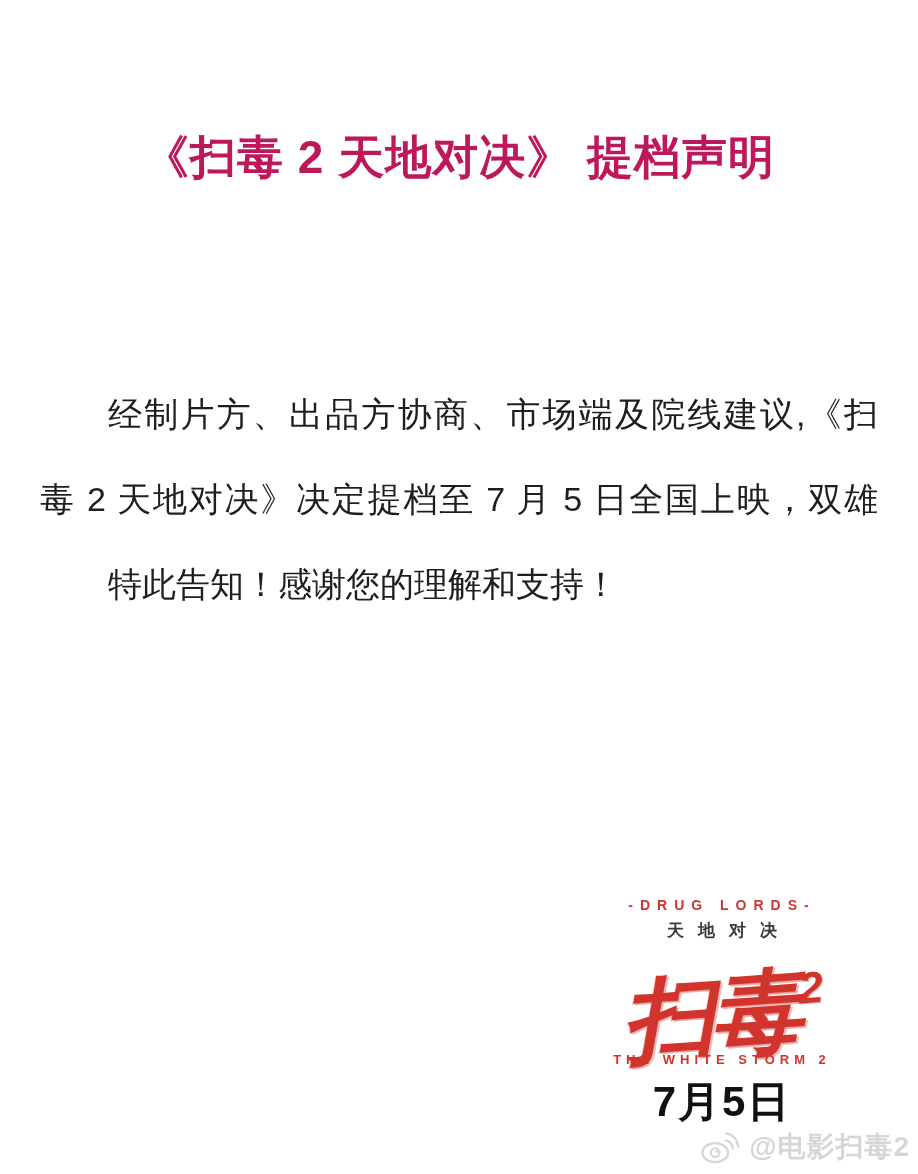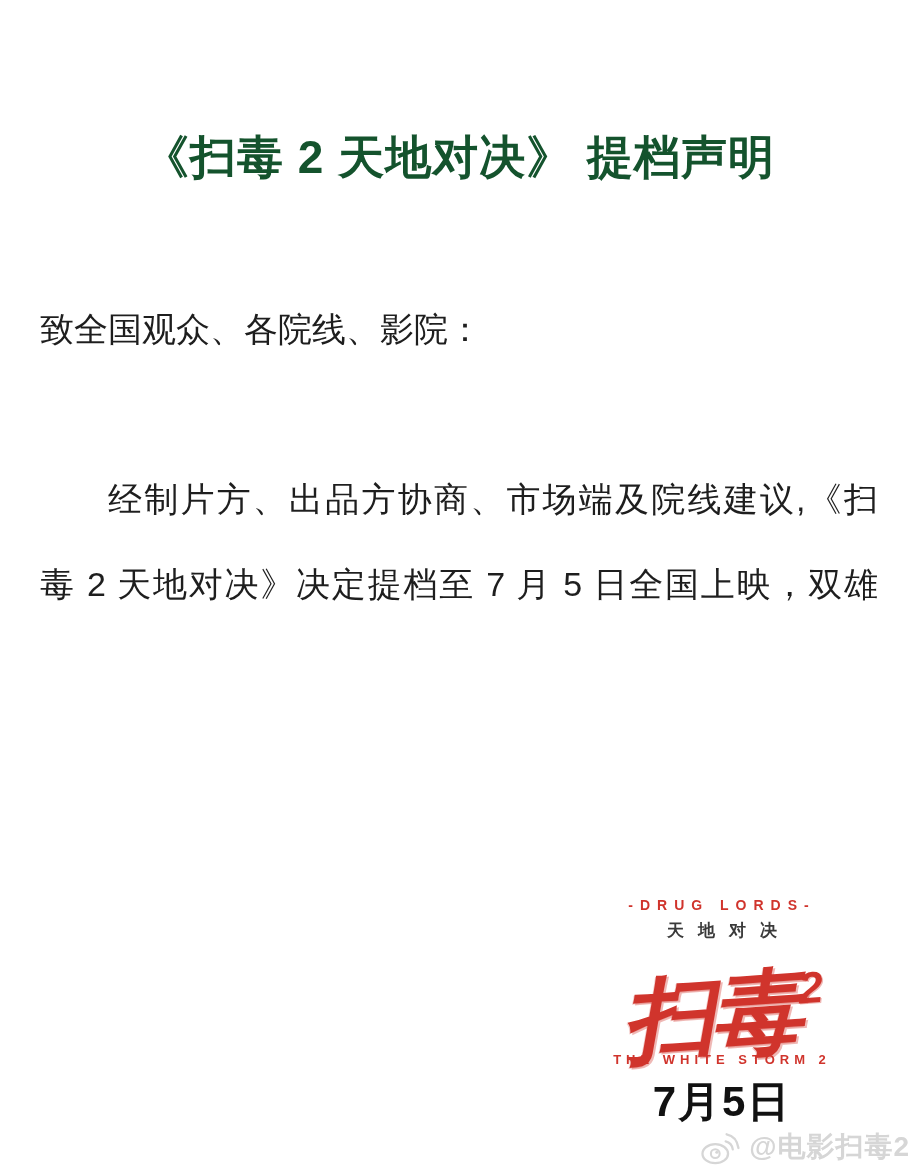--- a/index.html
+++ b/index.html
@@ -16,21 +16,21 @@
   }
   .doc-title {
     position: absolute;
     top: 126px;
     left: 0;
     right: 0;
     text-align: center;
     font-size: 46px;
     line-height: 62px;
     font-weight: 700;
-    color: #14532d;
+    color: #be185d;
     letter-spacing: 1px;
   }
   .doc-body {
     position: absolute;
     top: 287px;
     left: 40px;
     width: 838px;
     font-size: 34px;
     color: #1e1e1e;
   }
@@ -109,41 +109,41 @@
     line-height: 48px;
     margin-top: 8px;
   }
 
   
   .watermark {
     position: absolute;
     right: 8px;
     bottom: 8px;
     display: flex;
-    align-items: flex-end;
+    align-items: center;
     gap: 8px;
     color: var(--wm-color, #d6d6d6);
     font-size: 28px;
     font-weight: 700;
     letter-spacing: 1px;
   }
   .watermark svg { display: block; }
 </style>
 </head>
 <body>
 
 <div class="page">
 
   <h1 class="doc-title">《扫毒 2 天地对决》 提档声明</h1>
 
   <div class="doc-body">
-    <div class="line">致全国观众、各院线、影院：</div>
     <div class="line spacer"></div>
     <div class="line justify-full indent-2em">经制片方、出品方协商、市场端及院线建议,《扫</div>
     <div class="line justify-full">毒 2 天地对决》决定提档至 7 月 5 日全国上映，双雄</div>
+    <div class="line indent-2em">特此告知！感谢您的理解和支持！</div>
   </div>
 
   <div class="logo-block">
     <div class="logo-tagline-en">-DRUG LORDS-</div>
     <div class="logo-tagline-cn">天地对决</div>
     <div class="logo-main">
       <span class="logo-main-cn">扫毒</span><span class="logo-main-num">2</span>
     </div>
     <div class="logo-title-en">THE WHITE STORM 2</div>
     <div class="logo-date">7月5日</div>

